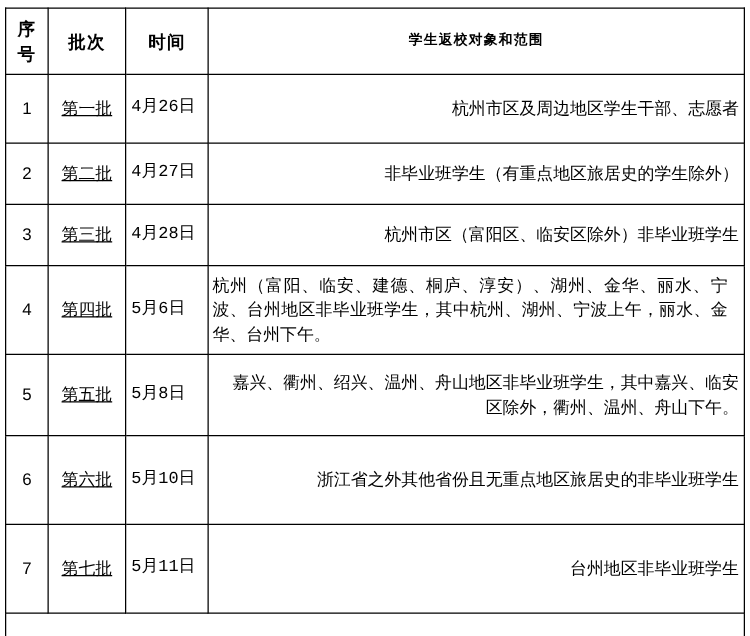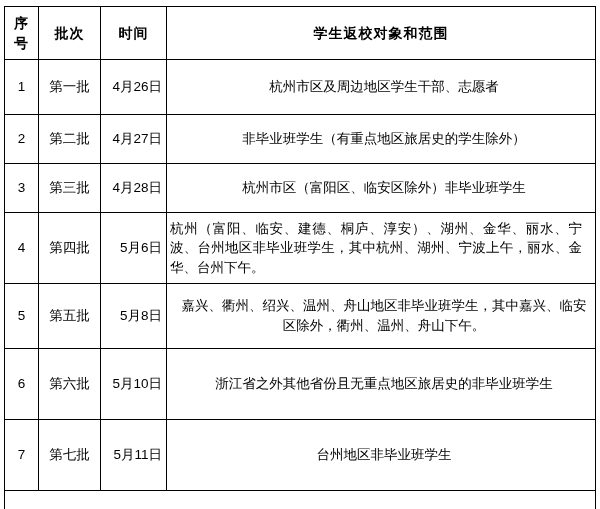--- a/index.html
+++ b/index.html
@@ -40,54 +40,56 @@
   col.c-batch { width: 62px; }
   col.c-date { width: 66px; }
   col.c-scope { width: auto; }
 
   thead th {
     text-align: center;
     font-weight: bold;
     height: 44px;
   }
   thead th.scope-head {
-    font-size: 14px;
+    font-size: 11px;
     letter-spacing: 1px;
   }
   thead th.small-head {
     font-size: 14px;
     letter-spacing: 1px;
   }
 
   td.seq {
     text-align: center;
     font-size: 13px;
   }
   td.batch {
     text-align: center;
     font-size: 13.5px;
     white-space: nowrap;
+    text-decoration: underline;
   }
   td.date {
-    text-align: right;
+    text-align: left;
     font-size: 13.5px;
     white-space: nowrap;
+    font-family: Liberation Mono, monospace;
   }
   td.scope {
     text-align: center;
     font-size: 13.5px;
   }
   td.scope.justify {
     text-align: justify;
     text-align-last: left;
     padding-left: 3px;
     padding-right: 13px;
   }
   td.scope.centerwrap {
-    text-align: center;
+    text-align: right;
     padding-left: 10px;
     margin-left: 16px;
   }
   tr.r1 td { height: 46px; }
   tr.r2 td { height: 40px; }
   tr.r3 td { height: 40px; }
   tr.r4 td { height: 62px; }
   tr.r5 td { height: 56px; }
   tr.r6 td { height: 62px; }
   tr.r7 td { height: 62px; }

